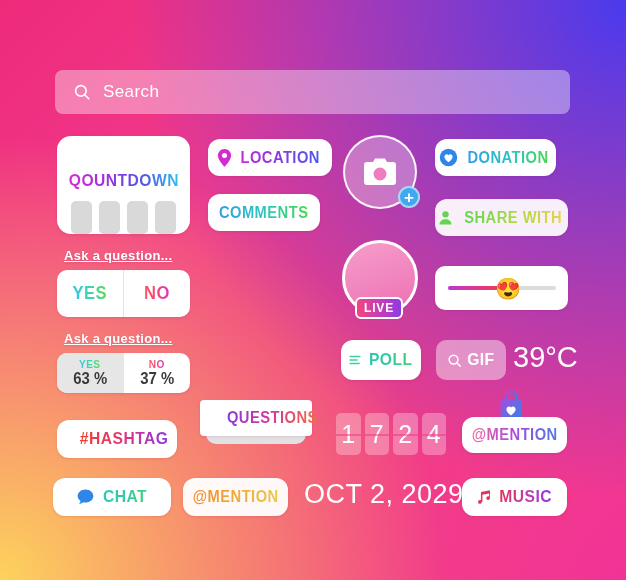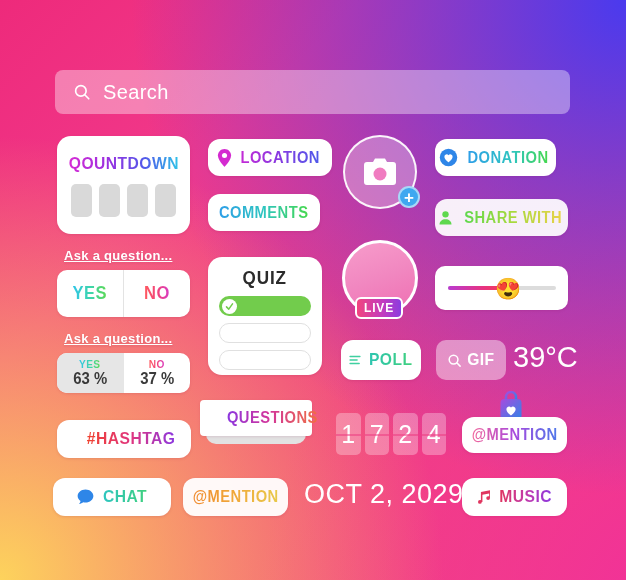--- a/index.html
+++ b/index.html
@@ -36,27 +36,27 @@
   .solidw { color:#fff; -webkit-text-fill-color:#fff; }
 
   
   #search {
     left:55px; top:70px; width:515px; height:44px;
     background:rgba(255,255,255,.38);
     border-radius:8px;
     display:flex; align-items:center; gap:12px; padding:0 18px;
   }
   #search .stxt {
-    color:#ffffff; font-size:20px; letter-spacing:.4px;
+    color:#ffffff; font-size:17px; letter-spacing:.4px;
     font-family:"Liberation Sans", sans-serif; font-weight:400;
   }
 
   
   #countdown { left:57px; top:136px; width:133px; height:98px; border-radius:14px;
-    flex-direction:column; gap:10px; }
+    flex-direction:column; gap:10px;justify-content:flex-end; }
   #countdown .lbl { font-size:17px; background-image:linear-gradient(90deg,#d62bd4 0%,#9b2fe0 35%,#4f5bea 70%,#2ec5e8 100%); }
   .cd-boxes { display:flex; gap:7px; }
   .cd-boxes i { display:block; width:21px; height:33px; background:#d9d9d9; border-radius:5px; }
 
   
   .askq {
     color:#fff; font-weight:700; font-size:13px; letter-spacing:.3px;
     font-family:"Liberation Sans", sans-serif;
     text-shadow:0 1px 2px rgba(150,20,70,.25);
     text-decoration:underline;
@@ -161,21 +161,21 @@
   
   #flip { left:336px; top:413px; width:110px; height:42px; display:flex; gap:4px; }
   .flipc { position:relative; width:25px; height:42px; border-radius:5px;
     background:rgba(255,255,255,.30); display:flex; align-items:center; justify-content:center; }
   .flipc::after { content:""; position:absolute; left:0; right:0; top:50%; height:1.5px;
     background:rgba(236,60,130,.55); }
   .flipc span { color:#fff; font-size:25px; font-weight:400; line-height:1;
     font-family:"Liberation Sans Narrow","Liberation Sans", sans-serif; }
 
   
-  #hashtag { left:57px; top:420px; width:134px; height:38px;padding-left:15px; }
+  #hashtag { left:57px; top:420px; width:120px; height:38px;padding-left:15px; }
   #hashtag .lbl { font-size:17px; background-image:linear-gradient(90deg,#f0422e 0%,#e0357f 50%,#8b37e0 100%); }
   #chat { left:53px; top:478px; width:118px; height:38px; gap:6px; }
   #chat .lbl { font-size:17px; background-image:linear-gradient(90deg,#2ec5c0 0%,#3fd07e 100%); }
   #mention1 { left:183px; top:478px; width:105px; height:38px;
     background:rgba(255,255,255,.95); }
   #mention1 .lbl { font-size:16px; background-image:linear-gradient(90deg,#f08a2e 0%,#f0a93a 50%,#e8c94a 100%); }
   #datetxt { left:304px; top:479px; }
   #datetxt span { color:#fff; font-size:27px; font-weight:400; letter-spacing:.5px;
     font-family:"Liberation Sans Narrow","Liberation Sans", sans-serif; }
   #music { left:462px; top:478px; width:105px; height:38px; gap:4px; }
@@ -234,32 +234,20 @@
       <path d="M12 0C5.8 0 1 4.8 1 11c0 7.8 11 19 11 19s11-11.2 11-19C23 4.8 18.2 0 12 0z" fill="#d42ad0"></path>
       <circle cx="12" cy="11" r="4.2" fill="#ffffff"></circle>
     </svg>
     <span class="lbl">LOCATION</span>
   </div>
 
   <div class="el card" id="comments">
     <span class="lbl">COMMENTS</span>
   </div>
 
-  <div class="el card" id="quiz">
-    <span class="qtitle">QUIZ</span>
-    <div class="qbar filled">
-      <span class="chk">
-        <svg width="9" height="9" viewBox="0 0 24 24" fill="none" stroke="#72cc4c" stroke-width="4" stroke-linecap="round" stroke-linejoin="round">
-            <polyline points="4,13 10,19 20,5"></polyline>
-          </svg>
-      </span>
-    </div>
-    <div class="qbar empty"></div>
-    <div class="qbar empty"></div>
-  </div>
 
   <div class="el" id="questions">
     <div class="backl"></div>
     <div class="front">
       <span class="lbl">QUESTIONS</span>
     </div>
   </div>
 
   <div class="el" id="camera">
     <svg width="36" height="30" viewBox="0 0 36 30">

